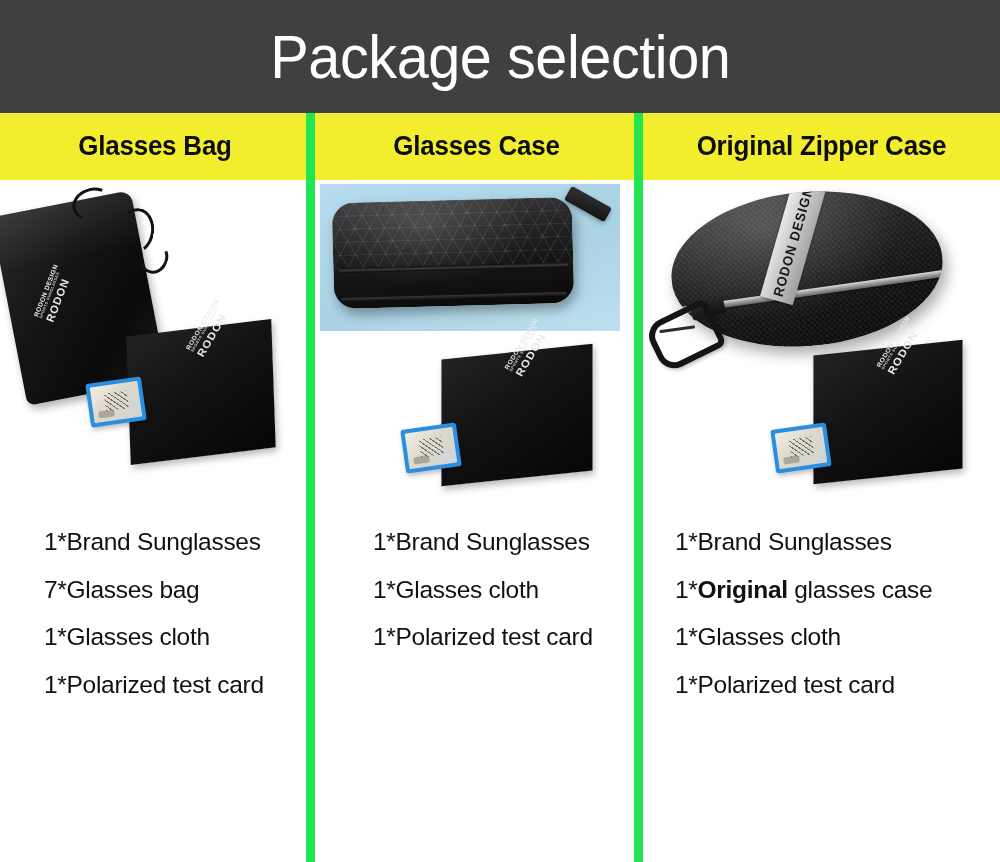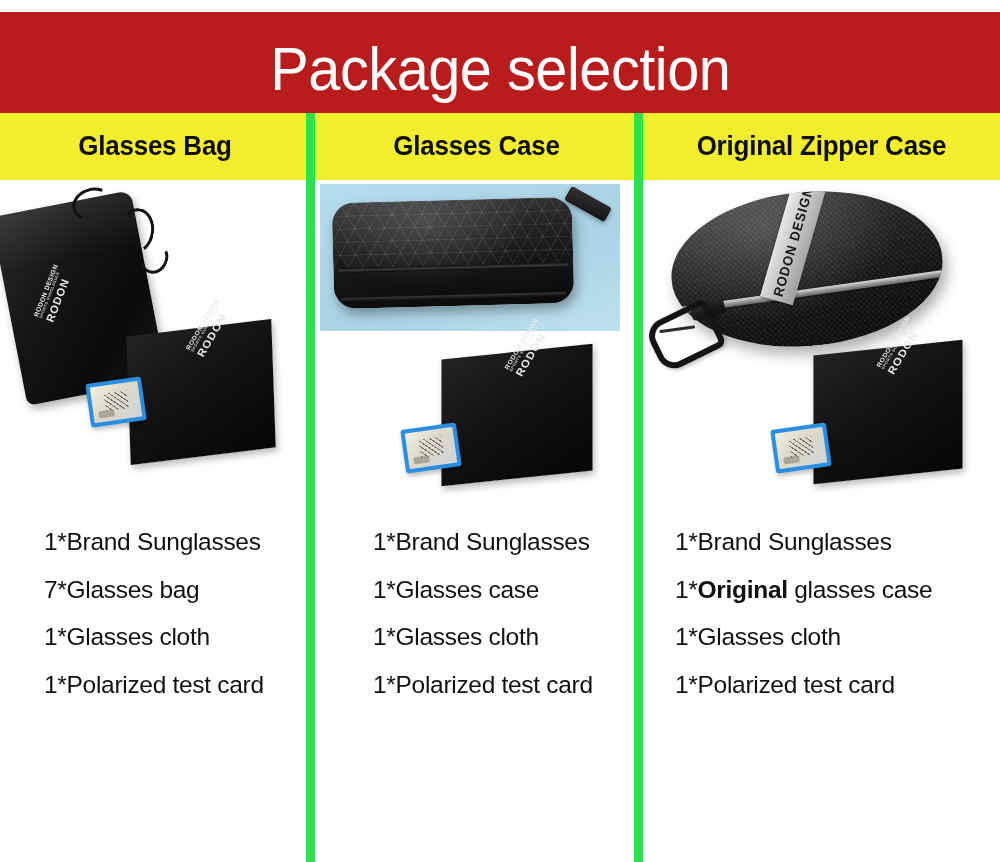--- a/index.html
+++ b/index.html
@@ -20,24 +20,24 @@
     position: relative;
     width: 1000px;
     height: 862px;
     background: #ffffff;
     overflow: hidden;
   }
 
   
   #title-banner {
     position: absolute;
-    left: 0; top: 12px;
+    left: 0; top: 0;
     width: 1000px;
     height: 113px;
-    background: #b91c1c;
+    background: #404040;
     display: flex;
     align-items: center;
     justify-content: center;
   }
   #title-text {
     color: #ffffff;
     font-size: 62px;
     line-height: 1;
     font-weight: 400;
     letter-spacing: -0.5px;
@@ -476,21 +476,20 @@
       </div>
 
       <div class="test-card" id="card-2">
         <div class="tc-inner"></div>
       </div>
 
     </div>
 
     <ul class="item-list" id="list-2">
       <li>1*Brand Sunglasses</li>
-      <li>1*Glasses  case</li>
       <li>1*Glasses  cloth</li>
       <li>1*Polarized test card</li>
     </ul>
   </div>
 
   <div class="column" id="column-3">
 
     <div class="photo-area">
 
       <div id="zipper-case">

